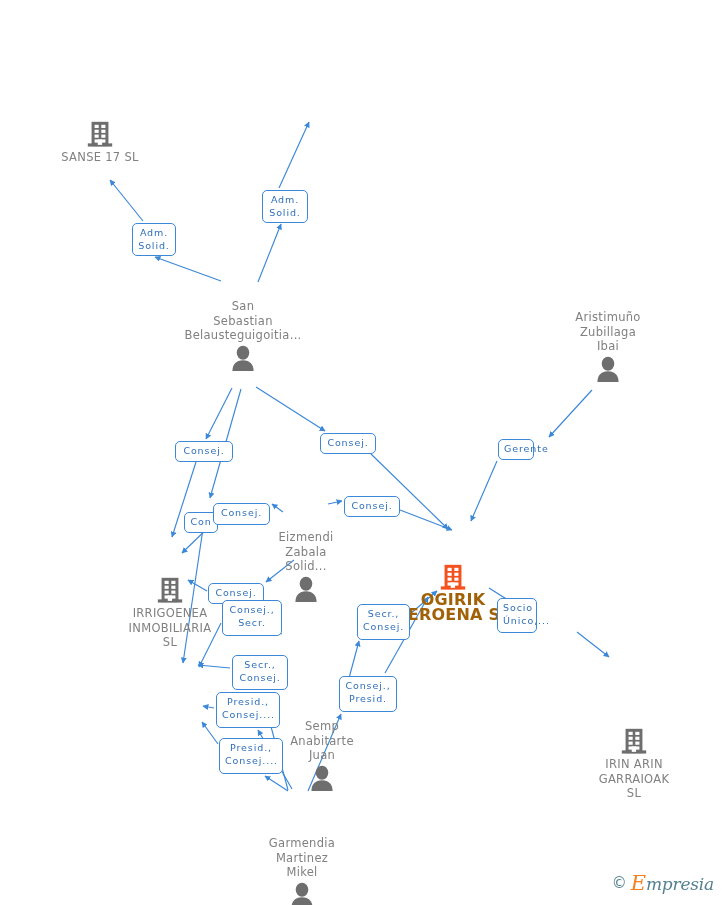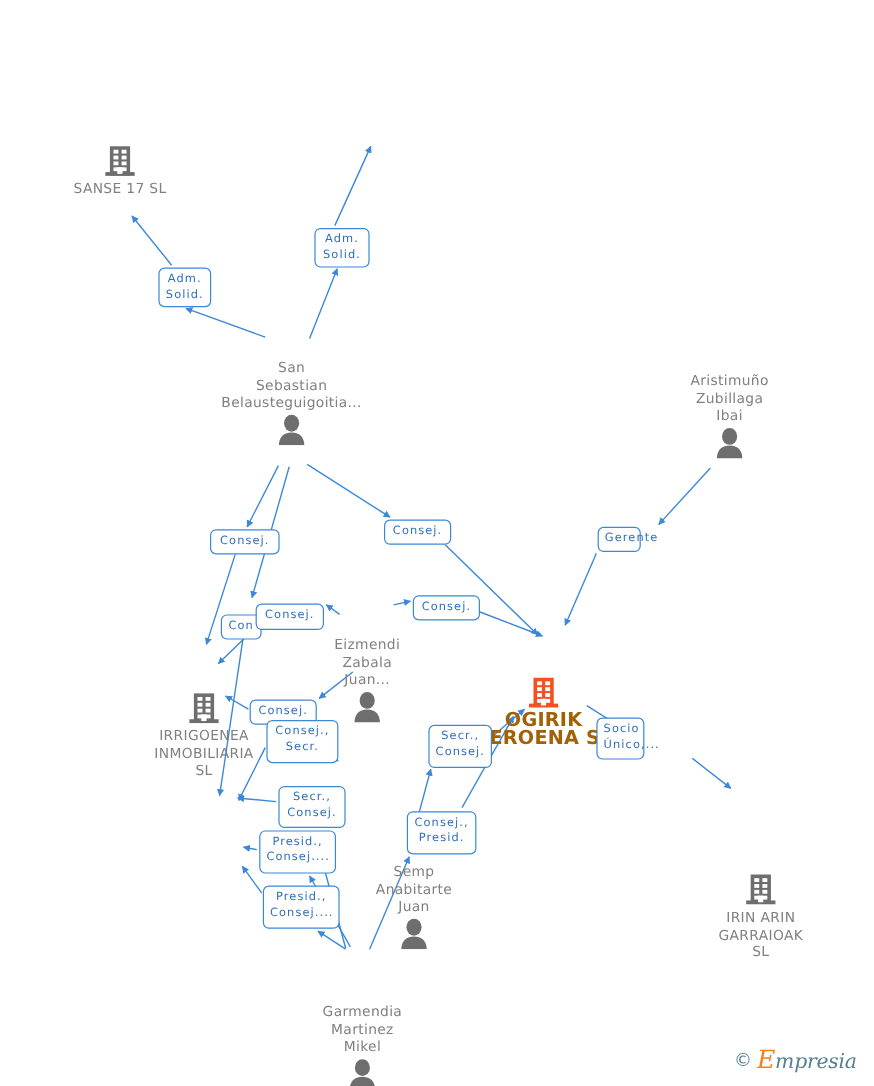--- a/index.html
+++ b/index.html
@@ -197,21 +197,21 @@
 Zubillaga
 Ibai</span>
       <svg width="32" height="26.24" viewBox="0 0 32 26" class="glyph">
         <ellipse cx="16" cy="7.6" rx="6.3" ry="7" fill="#6e6e6e"></ellipse>
         <path d="M16 15.2 c-7 0-10.6 4.3-10.6 10.8 h21.2 C26.6 19.5 23 15.2 16 15.2 z" fill="#6e6e6e"></path>
       </svg>
     </div>
     <div class="node person" style="left: 306px; top: 530px;">
       <span class="caption">Eizmendi
 Zabala
-Juan...</span>
+Solid...</span>
       <svg width="32" height="26.24" viewBox="0 0 32 26" class="glyph">
         <ellipse cx="16" cy="7.6" rx="6.3" ry="7" fill="#6e6e6e"></ellipse>
         <path d="M16 15.2 c-7 0-10.6 4.3-10.6 10.8 h21.2 C26.6 19.5 23 15.2 16 15.2 z" fill="#6e6e6e"></path>
       </svg>
     </div>
     <div class="node company focus" style="left: 453px; top: 562px;">
       <svg width="30" height="30" viewBox="0 0 32 32" class="glyph">
         <path d="M7 3 h18 v26 h-18 z" fill="#f4511e"></path>
         <rect x="3" y="26" width="26" height="3.4" fill="#f4511e"></rect>
         <rect x="10.2" y="6.2" width="4.4" height="3.4" fill="#ffffff"></rect>
@@ -256,21 +256,21 @@
         <rect x="10.2" y="16.6" width="4.4" height="3.4" fill="#ffffff"></rect>
         <rect x="17.4" y="16.6" width="4.4" height="3.4" fill="#ffffff"></rect>
         <rect x="10.2" y="21.8" width="4.4" height="3.4" fill="#ffffff"></rect>
         <rect x="17.4" y="21.8" width="4.4" height="3.4" fill="#ffffff"></rect>
         <rect x="13.6" y="21.6" width="4.6" height="6" fill="#ffffff"></rect>
       </svg>
       <span class="caption">IRIN ARIN
 GARRAIOAK
 SL</span>
     </div>
-    <div class="node person" style="left: 345px; top: 719px;">
+    <div class="node person" style="left: 322px; top: 719px;">
       <span class="caption">Semp
 Anabitarte
 Juan</span>
       <svg width="32" height="26.24" viewBox="0 0 32 26" class="glyph">
         <ellipse cx="16" cy="7.6" rx="6.3" ry="7" fill="#6e6e6e"></ellipse>
         <path d="M16 15.2 c-7 0-10.6 4.3-10.6 10.8 h21.2 C26.6 19.5 23 15.2 16 15.2 z" fill="#6e6e6e"></path>
       </svg>
     </div>
     <div class="node person" style="left: 302px; top: 836px;">
       <span class="caption">Garmendia

